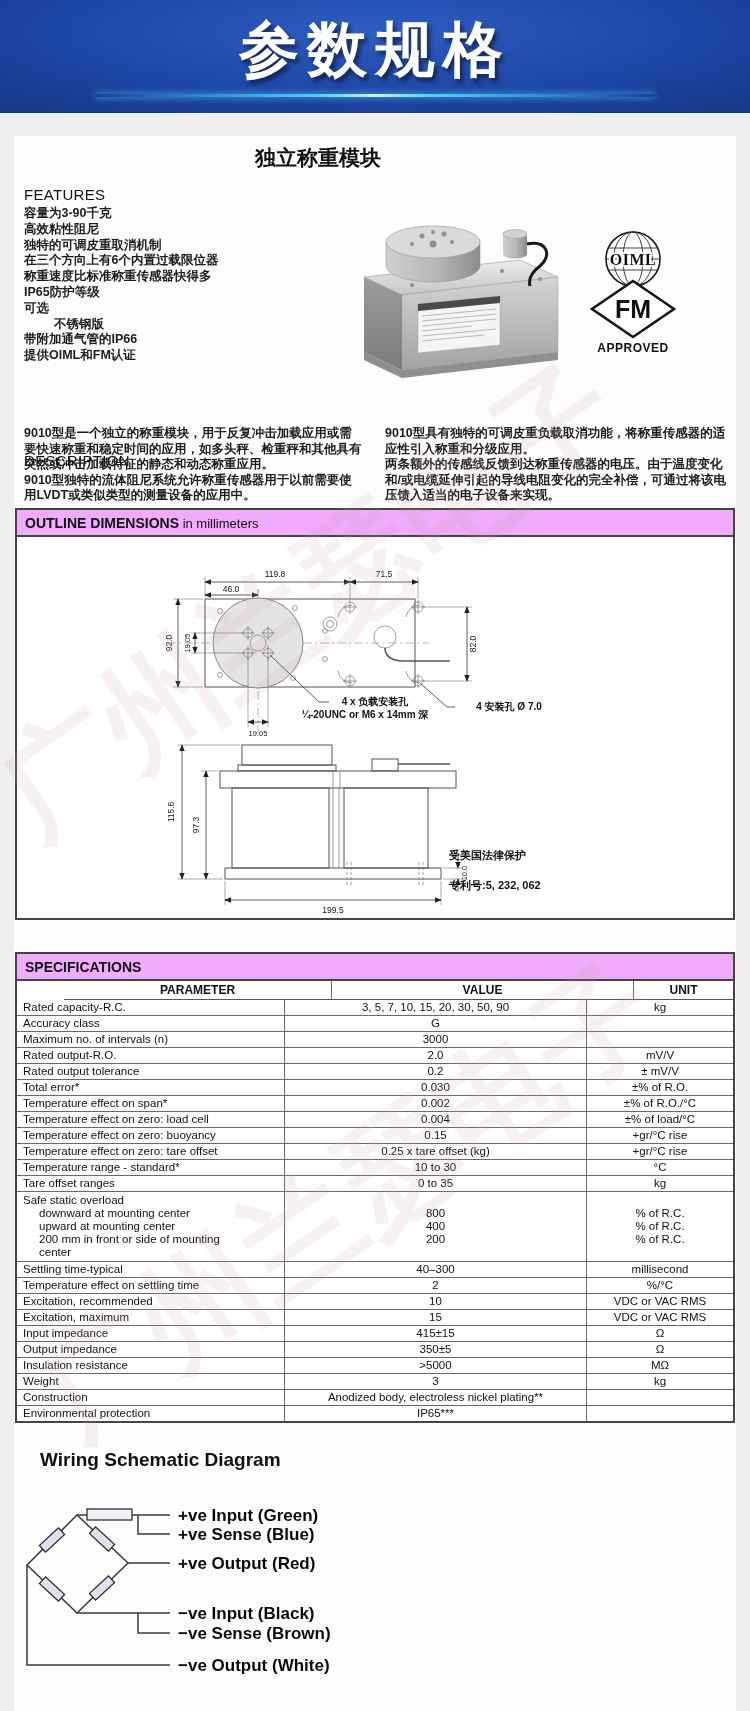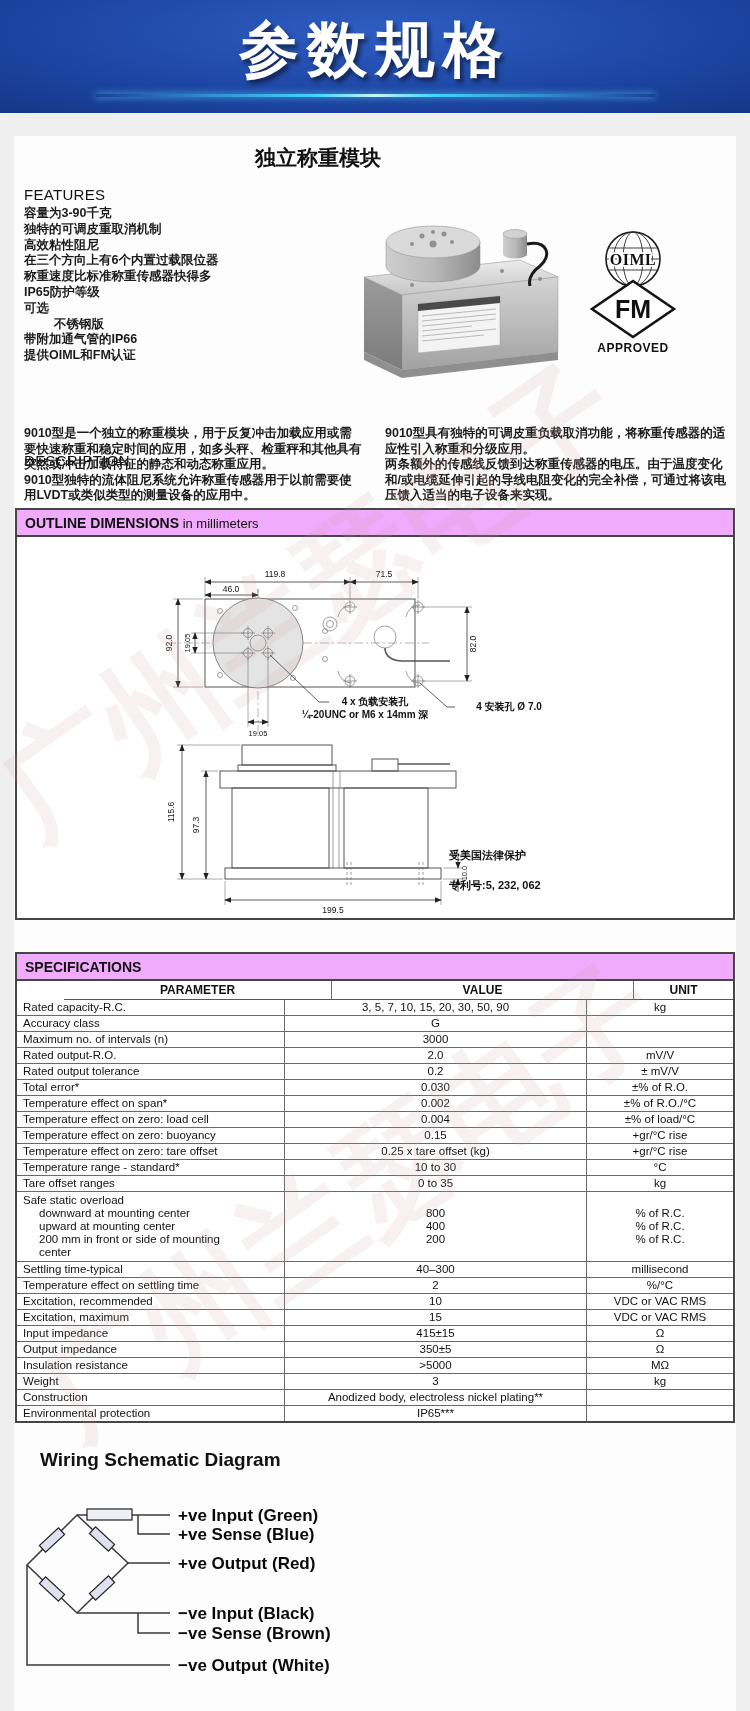--- a/index.html
+++ b/index.html
@@ -74,22 +74,22 @@
   <div class="abs" id="panel"></div>
 
   <div class="abs wm" style="left:-50px;top:520px;">广州兰瑟电子</div>
   <div class="abs wm" style="left:-10px;top:1120px;">广州兰瑟电子</div>
 
   <div class="abs" id="page-title">独立称重模块</div>
 
   <div class="abs sec-h" id="features-h">FEATURES</div>
   <div class="abs" id="features">
     <div>容量为3-90千克</div>
+    <div>高效粘性阻尼</div>
     <div>独特的可调皮重取消机制</div>
-    <div>高效粘性阻尼</div>
     <div>在三个方向上有6个内置过载限位器</div>
     <div>称重速度比标准称重传感器快得多</div>
     <div>IP65防护等级</div>
     <div>可选</div>
     <div class="indent">不锈钢版</div>
     <div>带附加通气管的IP66</div>
     <div>提供OIML和FM认证</div>
   </div>
 
   <svg class="abs" style="left:352px;top:182px;" width="215" height="205" viewBox="0 0 215 205">

